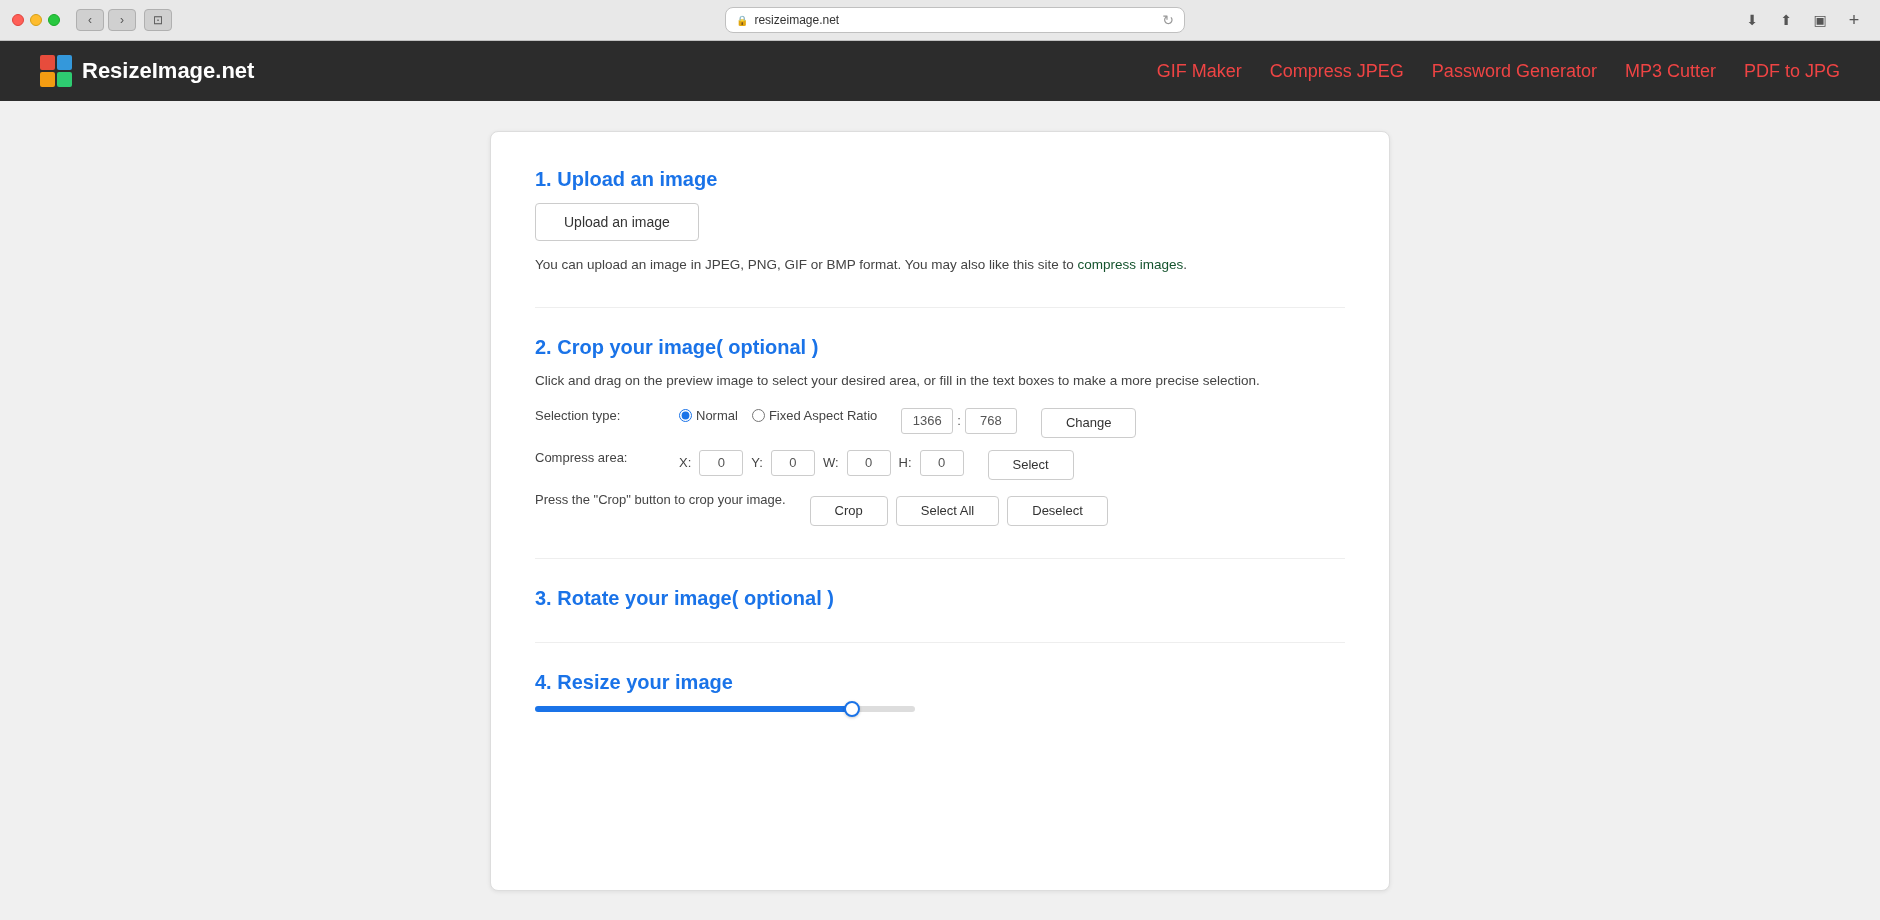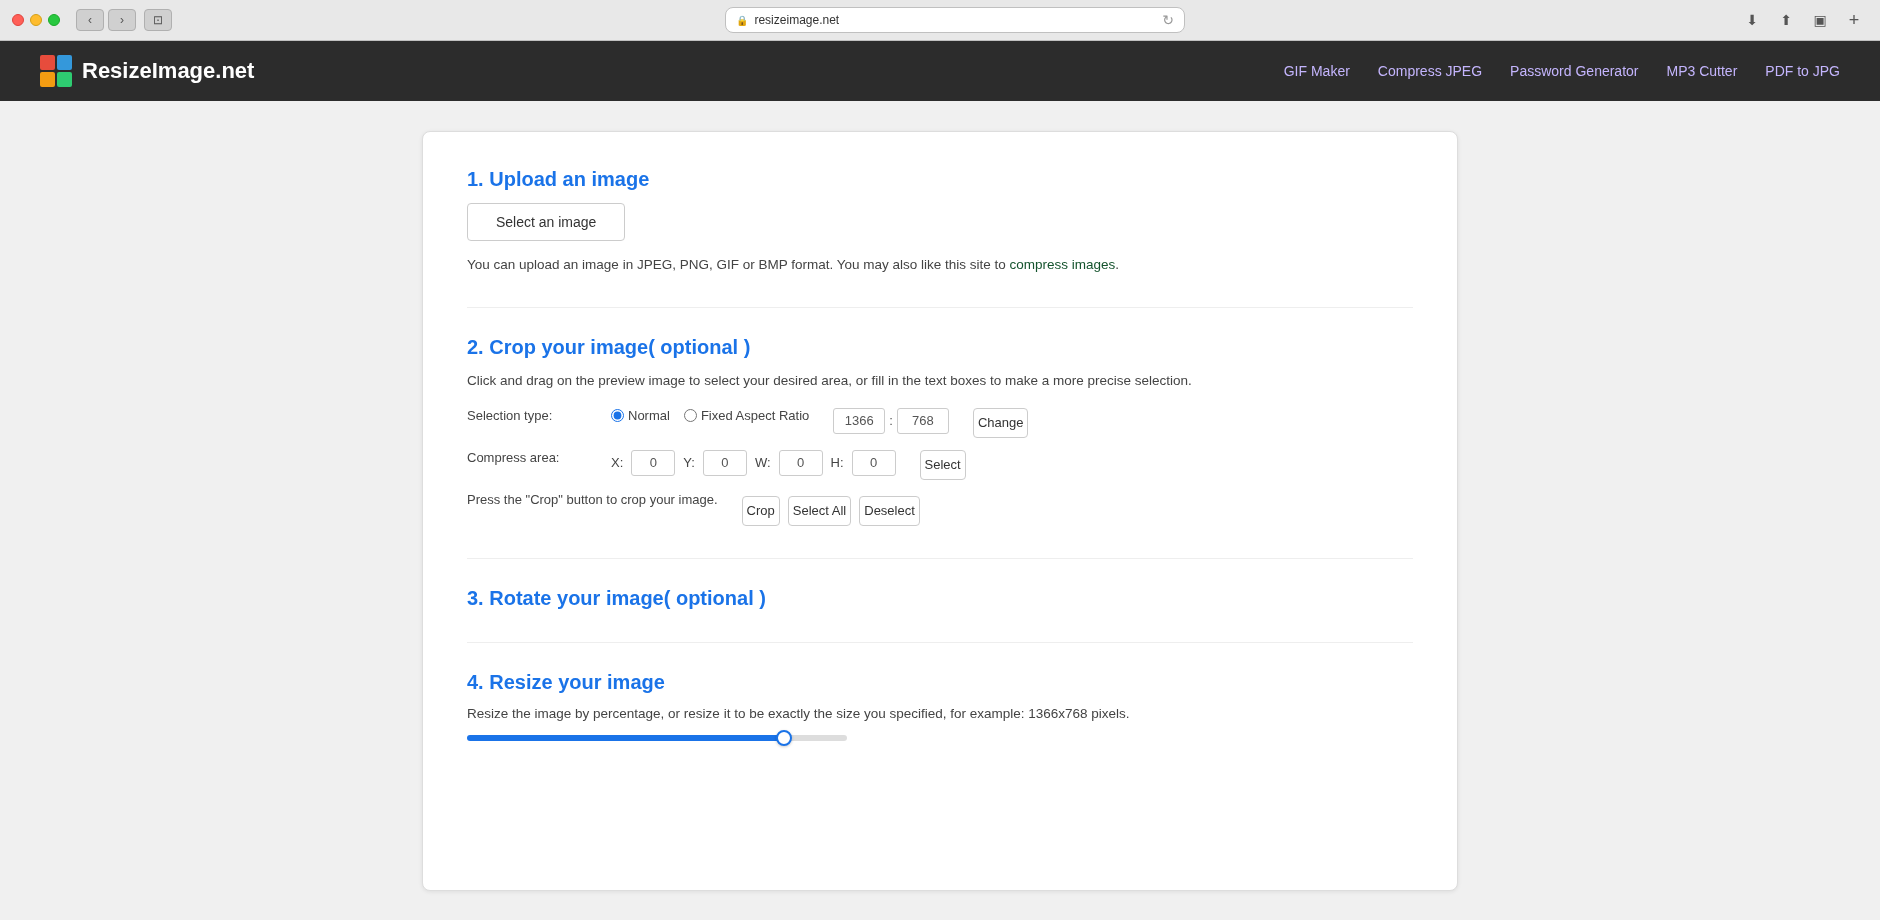--- a/index.html
+++ b/index.html
@@ -125,39 +125,39 @@
       font-size: 22px;
       font-weight: 600;
       color: white;
     }
     .nav-links {
       display: flex;
       gap: 28px;
       align-items: center;
     }
     .nav-link {
-      color: #c4b5fd;
-      font-size: 14px;
+      color: #ef4444;
+      font-size: 18px;
       text-decoration: none;
       cursor: pointer;
     }
 
     
     .page-content {
       background: #f0f0f0;
       min-height: calc(920px - 100px);
       padding: 30px 0;
       display: flex;
       justify-content: center;
     }
     .main-card {
       background: white;
       border-radius: 8px;
       border: 1px solid #ddd;
-      width: 1036px;
+      width: 900px;
       padding: 36px 44px;
       box-shadow: 0 1px 4px rgba(0,0,0,0.08);
     }
 
     
     .section { margin-bottom: 32px; }
     .section-title {
       font-size: 20px;
       font-weight: 600;
       color: #1a73e8;
@@ -255,21 +255,21 @@
       border: 1px solid #ccc;
       border-radius: 3px;
       font-size: 13px;
       text-align: center;
       color: #555;
     }
     .action-btn {
       background: white;
       border: 1px solid #ccc;
       border-radius: 4px;
-      padding: 5px 4px;
+      padding: 5px 24px;
       font-size: 13px;
       color: #333;
       cursor: pointer;
       height: 30px;
     }
     .crop-actions {
       display: flex;
       gap: 8px;
       margin-top: 4px;
     }
@@ -379,21 +379,21 @@
     <a class="nav-link">MP3 Cutter</a>
     <a class="nav-link">PDF to JPG</a>
   </div>
 </nav>
 
 <div class="page-content">
   <div class="main-card">
 
     <div class="section">
       <div class="section-title">1. Upload an image</div>
-      <button class="upload-btn">Select an image</button>
+      <button class="upload-btn">Upload an image</button>
       <p class="section-desc">
         <span>You can upload an image in JPEG, PNG, GIF or BMP format. You may also like this site to </span><a>compress images</a><span>.</span>
       </p>
     </div>
 
     <hr class="section-divider">
 
     <div class="section">
       <div class="section-title">2. Crop your image( optional )</div>
       <p class="section-desc">Click and drag on the preview image to select your desired area, or fill in the text boxes to make a more precise selection.</p>
@@ -446,20 +446,19 @@
     <hr class="section-divider">
 
     <div class="section">
       <div class="section-title">3. Rotate your image( optional )</div>
     </div>
 
     <hr class="section-divider">
 
     <div class="section">
       <div class="section-title">4. Resize your image</div>
-      <p class="resize-desc">Resize the image by percentage, or resize it to be exactly the size you specified, for example: 1366x768 pixels.</p>
       <div class="resize-slider-wrap">
         <input type="range" class="resize-slider" min="0" max="100" value="85" style="">
       </div>
     </div>
 
   </div>
 </div>
 
 </body></html>

